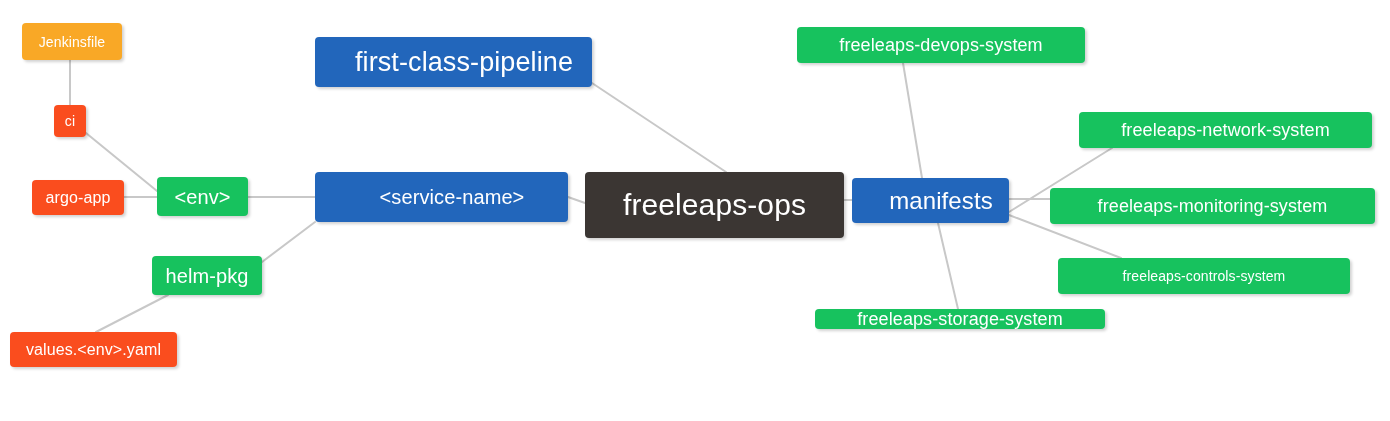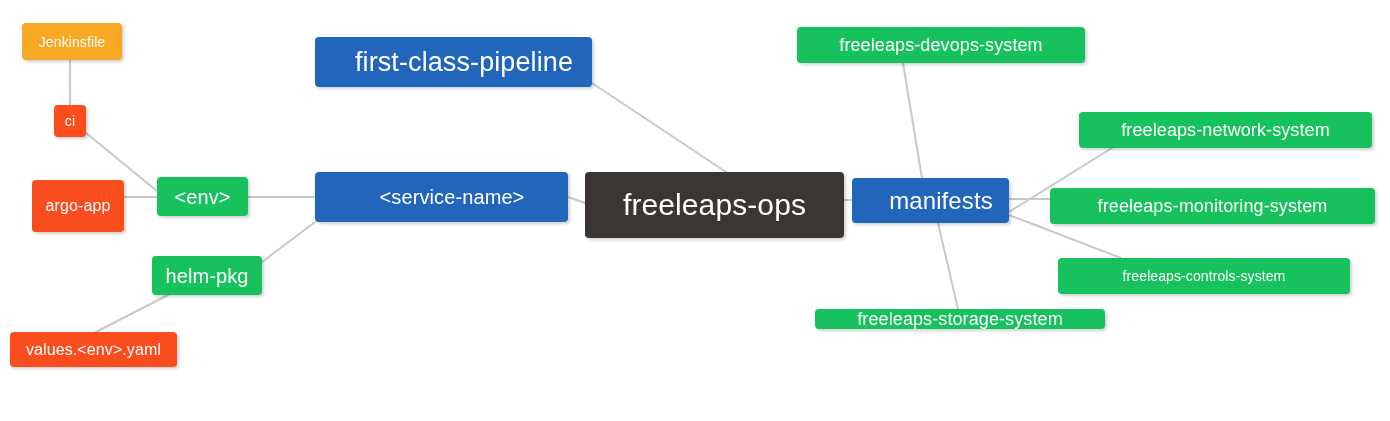--- a/index.html
+++ b/index.html
@@ -67,21 +67,21 @@
       <line x1="922" y1="178" x2="903" y2="63" stroke="#c8c8c8" stroke-width="2" stroke-linecap="round"></line>
       <line x1="1009" y1="212" x2="1112" y2="148" stroke="#c8c8c8" stroke-width="2" stroke-linecap="round"></line>
       <line x1="1009" y1="199" x2="1050" y2="199" stroke="#c8c8c8" stroke-width="2" stroke-linecap="round"></line>
       <line x1="1009" y1="215" x2="1121" y2="258" stroke="#c8c8c8" stroke-width="2" stroke-linecap="round"></line>
       <line x1="938" y1="223" x2="958" y2="309" stroke="#c8c8c8" stroke-width="2" stroke-linecap="round"></line>
     </svg>
 
   <div id="node-layer">
       <div class="node n-orange" style="left: 22px; top: 23px; width: 100px; height: 37px; font-size: 14px;">Jenkinsfile</div>
       <div class="node n-red" style="left: 54px; top: 105px; width: 32px; height: 32px; font-size: 14px;">ci</div>
-      <div class="node n-red" style="left: 32px; top: 180px; width: 92px; height: 52px; font-size: 16px;">argo-app</div>
+      <div class="node n-red" style="left: 32px; top: 180px; width: 92px; height: 35px; font-size: 16px;">argo-app</div>
       <div class="node n-green" style="left: 157px; top: 177px; width: 91px; height: 39px; font-size: 20px;">&lt;env&gt;</div>
       <div class="node n-green" style="left: 152px; top: 256px; width: 110px; height: 39px; font-size: 20px;">helm-pkg</div>
       <div class="node n-red" style="left: 10px; top: 332px; width: 167px; height: 35px; font-size: 16px;">values.&lt;env&gt;.yaml</div>
       <div class="node n-blue" style="left: 315px; top: 37px; width: 277px; height: 50px; font-size: 27px;">first-class-pipeline</div>
       <div class="node n-blue" style="left: 315px; top: 172px; width: 253px; height: 50px; font-size: 20px;">&lt;service-name&gt;</div>
       <div class="node n-root" style="left: 585px; top: 172px; width: 259px; height: 66px; font-size: 30px;">freeleaps-ops</div>
       <div class="node n-blue" style="left: 852px; top: 178px; width: 157px; height: 45px; font-size: 24px;">manifests</div>
       <div class="node n-green" style="left: 797px; top: 27px; width: 288px; height: 36px; font-size: 18px;">freeleaps-devops-system</div>
       <div class="node n-green" style="left: 1055px; top: 112px; width: 293px; height: 36px; font-size: 18px; margin-left: 24px;">freeleaps-network-system</div>
       <div class="node n-green" style="left: 1050px; top: 188px; width: 325px; height: 36px; font-size: 18px;">freeleaps-monitoring-system</div>

